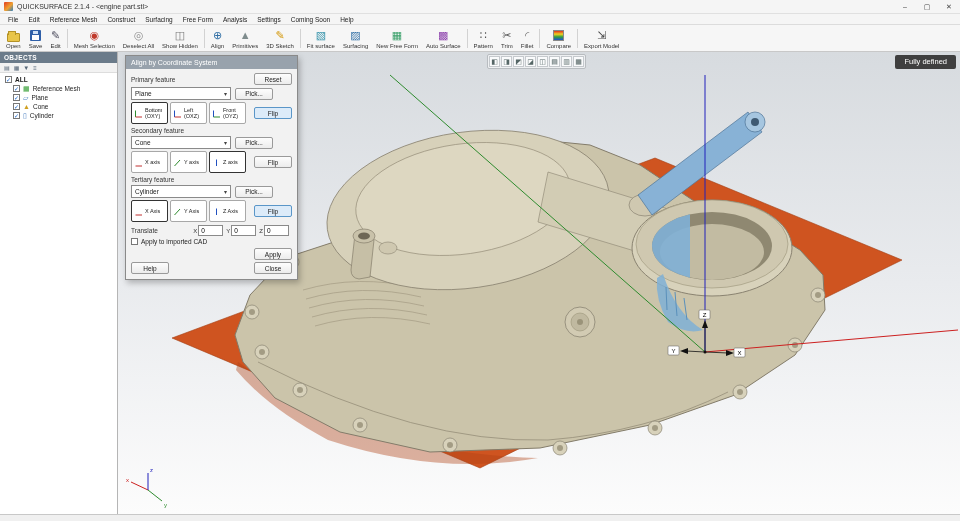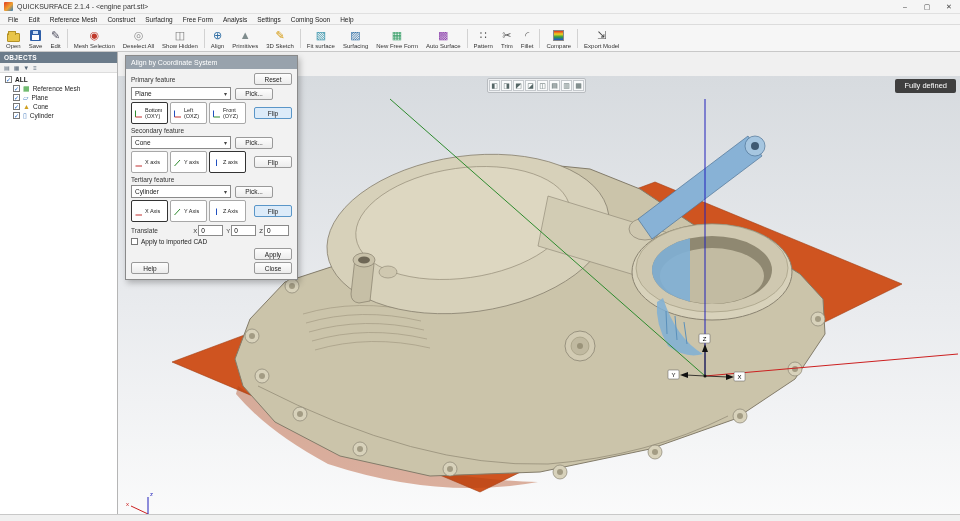--- a/index.html
+++ b/index.html
@@ -46,21 +46,21 @@
   .trow { height:9px; display:flex; align-items:center; gap:3px; padding-left:5px; }
   .trow.child { padding-left:13px; }
   .cb { width:7px; height:7px; border:1px solid #777; background:#fff; display:flex; align-items:center; justify-content:center; }
   .cb span { font-size:6px; color:#1a66cc; line-height:1; }
   .tico { font-size:7px; line-height:1; }
   .ico-mesh{color:#3aa13a;} .ico-plane{color:#4a7fc0;} .ico-cone{color:#d0a020;} .ico-cyl{color:#4a7fc0;}
   .tlbl { font-size:6.5px; }
   .trow.all .tlbl { font-weight:bold; }
 
   
-  .viewport { flex:1; position:relative; overflow:hidden;margin-top:24px; }
+  .viewport { flex:1; position:relative; overflow:hidden; }
   .viewport svg.scene { position:absolute; inset:0; }
   .viewbar { position:absolute; left:369px; top:2px; display:flex; gap:1px; background:#eef0f2; border:1px solid #b8bcc0; border-radius:2px; padding:1px; }
   .viewbar button { width:11px; height:11px; border:1px solid #c5c9cd; background:#fafbfc; font-size:7px; line-height:1; color:#566; padding:0; }
   .badge { position:absolute; right:4px; top:3px; background:#3f3f3f; color:#fff; font-size:7.5px; padding:2px 9px 3px 9px; border-radius:2px; }
 
   
   .statusbar { position:absolute; bottom:0; left:0; right:0; height:7px; background:#f0f0f0; border-top:1px solid #c8c8c8; }
 
   
   .dialog { position:absolute; left:125px; top:55px; width:173px; background:#f2f2f2; border:1px solid #8a8a8a; box-shadow:2px 3px 6px rgba(0,0,0,0.25); z-index:50; }

